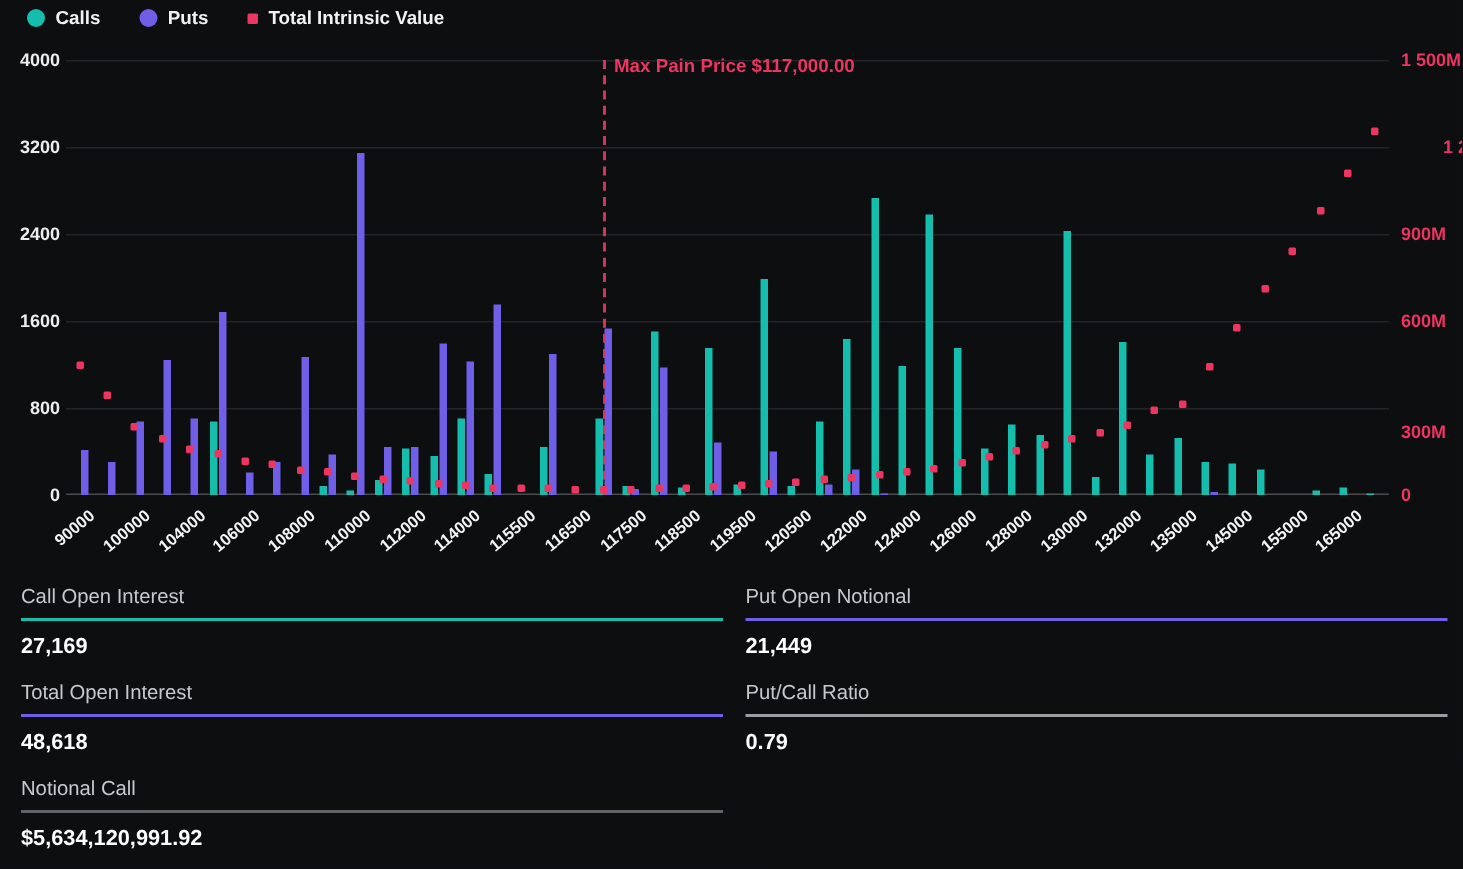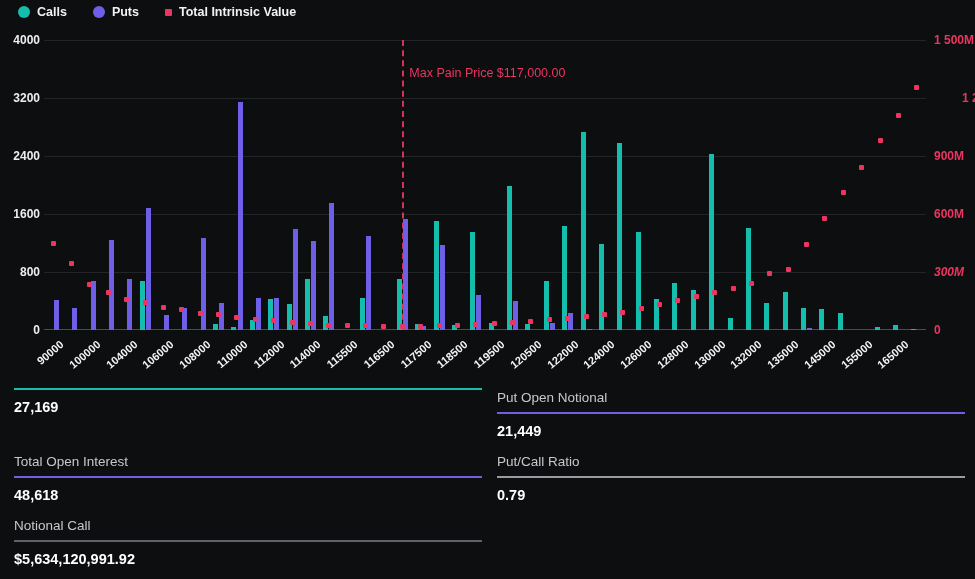--- a/index.html
+++ b/index.html
@@ -17,21 +17,21 @@
   .axisline{position:absolute;left:0;bottom:0;width:100%;height:1px;background:#4a4b50;}
   .bar{position:absolute;bottom:0;}
   .dot{position:absolute;width:5px;height:5px;border-radius:1px;}
   .yl{position:absolute;color:#ededef;font-size:12px;font-weight:600;transform:translateY(-50%);
       width:40px;text-align:right;left:0;}
   .yr{position:absolute;color:var(--tiv);font-size:12px;font-weight:bold;transform:translateY(-50%);
       left:934px;white-space:nowrap;}
   .xl{position:absolute;color:#f4f4f4;font-size:11px;font-weight:bold;white-space:nowrap;
       transform:translateX(-100%) rotate(-40deg);transform-origin:100% 0;}
   #maxpain-line{position:absolute;width:0;border-left:2px dashed var(--tiv);opacity:.9;}
-  #maxpain-text{position:absolute;color:var(--tiv);font-size:12.5px;font-weight:normal;white-space:nowrap;margin-top:29px;}
+  #maxpain-text{position:absolute;color:var(--tiv);font-size:12.5px;font-weight:bold;white-space:nowrap;}
   
   #stats{position:absolute;left:0;top:382px;width:975px;display:grid;
          grid-template-columns:1fr 1fr;column-gap:15px;row-gap:13px;
          padding:6px 10px 0 14px;box-sizing:border-box;}
   .stat{display:flex;flex-direction:column;}
   .stat-label{color:#c7c8cc;font-size:13.5px;padding:2px 0 7px 0;}
   .stat-line{height:2px;width:100%;background:#666;}
   .stat-value{color:#fff;font-size:14.5px;font-weight:bold;padding-top:9px;}
 </style>
 </head>
@@ -173,21 +173,21 @@
         <div class="dot" style="left: 851.9px; bottom: 212.1px; background: rgb(236, 53, 96);"></div>
         <div class="bar" style="left: 867.2px; width: 5px; background: rgb(21, 189, 172); height: 1.5px;"></div>
         <div class="dot" style="left: 870.3px; bottom: 240.1px; background: rgb(236, 53, 96);"></div>
       </div>
 
     <div id="maxpain-line" style="left: 402.3px; top: 40px; height: 290px;"></div>
     <div id="maxpain-text" style="left: 409.312px; top: 37px;">Max Pain Price $117,000.00</div>
   <div class="yl" style="top: 330px;">0</div>
       <div class="yr" style="top: 330px;">0</div>
       <div class="yl" style="top: 272px;">800</div>
-      <div class="yr" style="top: 272px; font-style: italic;">300M</div>
+      <div class="yr" style="top: 288px;">300M</div>
       <div class="yl" style="top: 214px;">1600</div>
       <div class="yr" style="top: 214px;">600M</div>
       <div class="yl" style="top: 156px;">2400</div>
       <div class="yr" style="top: 156px;">900M</div>
       <div class="yl" style="top: 98px;">3200</div>
       <div class="yr" style="top: 98px; margin-left: 28px;">1 200M</div>
       <div class="yl" style="top: 40px;">4000</div>
       <div class="yr" style="top: 40px;">1 500M</div>
       <div class="xl" style="left: 58.1875px; top: 338px;">90000</div>
       <div class="xl" style="left: 94.9375px; top: 338px;">100000</div>
@@ -210,20 +210,21 @@
       <div class="xl" style="left: 719.688px; top: 338px;">130000</div>
       <div class="xl" style="left: 756.438px; top: 338px;">132000</div>
       <div class="xl" style="left: 793.188px; top: 338px;">135000</div>
       <div class="xl" style="left: 829.938px; top: 338px;">145000</div>
       <div class="xl" style="left: 866.688px; top: 338px;">155000</div>
       <div class="xl" style="left: 903.438px; top: 338px;">165000</div>
     </div>
 
   <div id="stats">
     <div class="stat">
+      <div class="stat-label">Call Open Interest</div>
       <div class="stat-line" style="background: rgb(21, 189, 172);"></div>
       <div class="stat-value">27,169</div>
     </div>
     <div class="stat">
       <div class="stat-label">Put Open Notional</div>
       <div class="stat-line" style="background: rgb(111, 95, 230);"></div>
       <div class="stat-value">21,449</div>
     </div>
     <div class="stat">
       <div class="stat-label">Total Open Interest</div>

